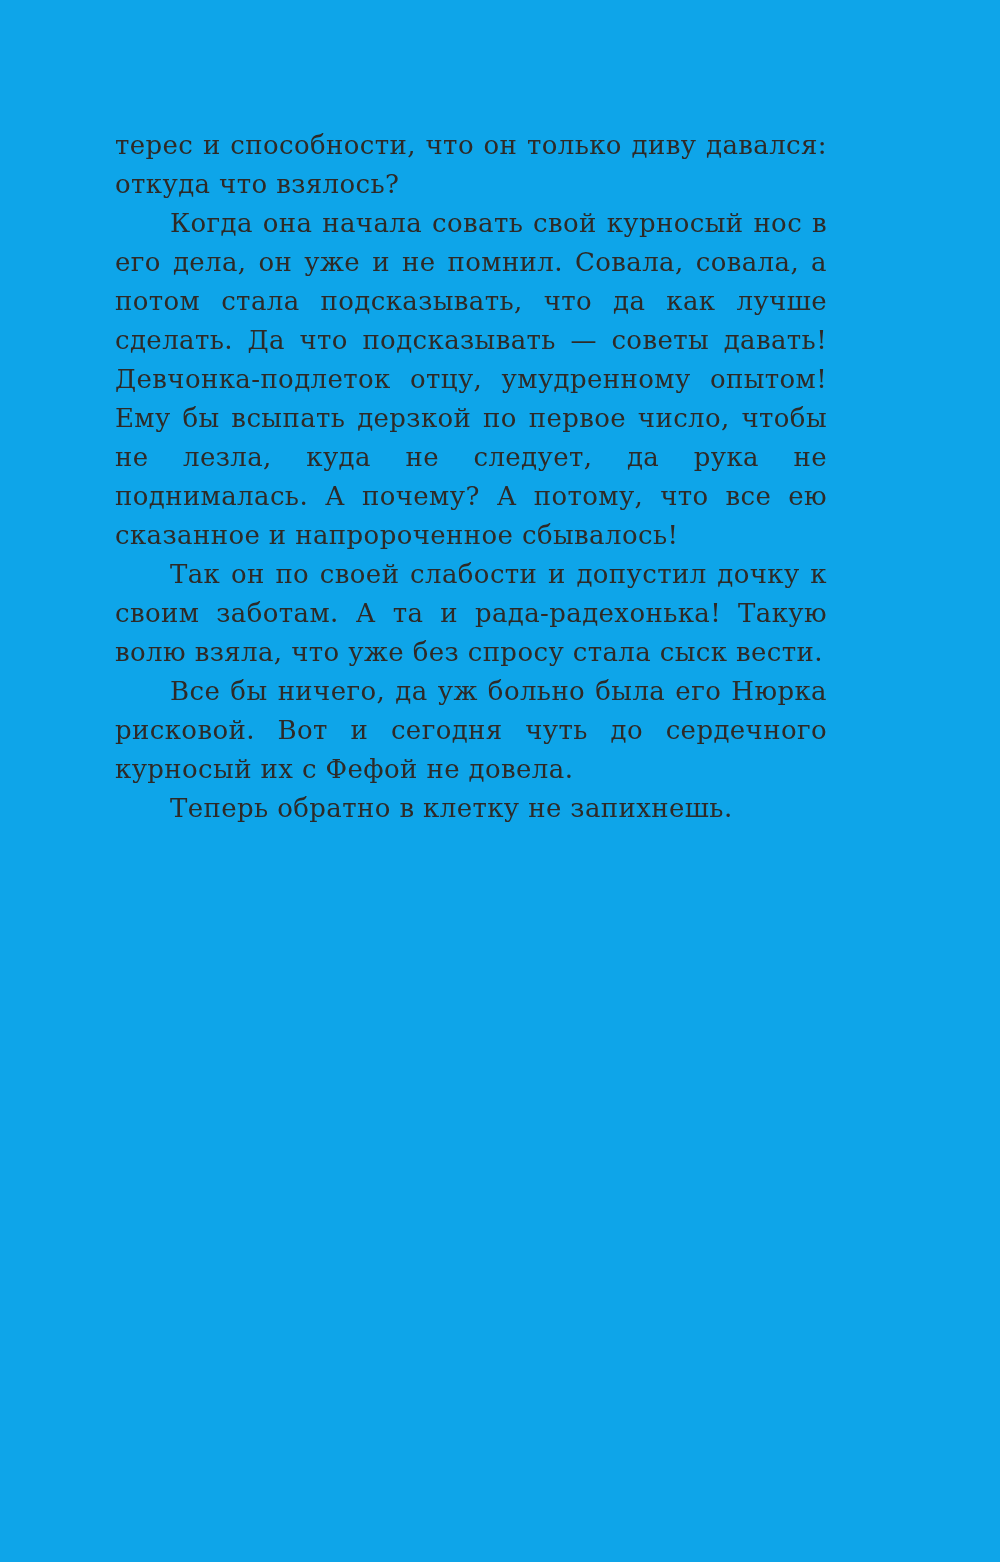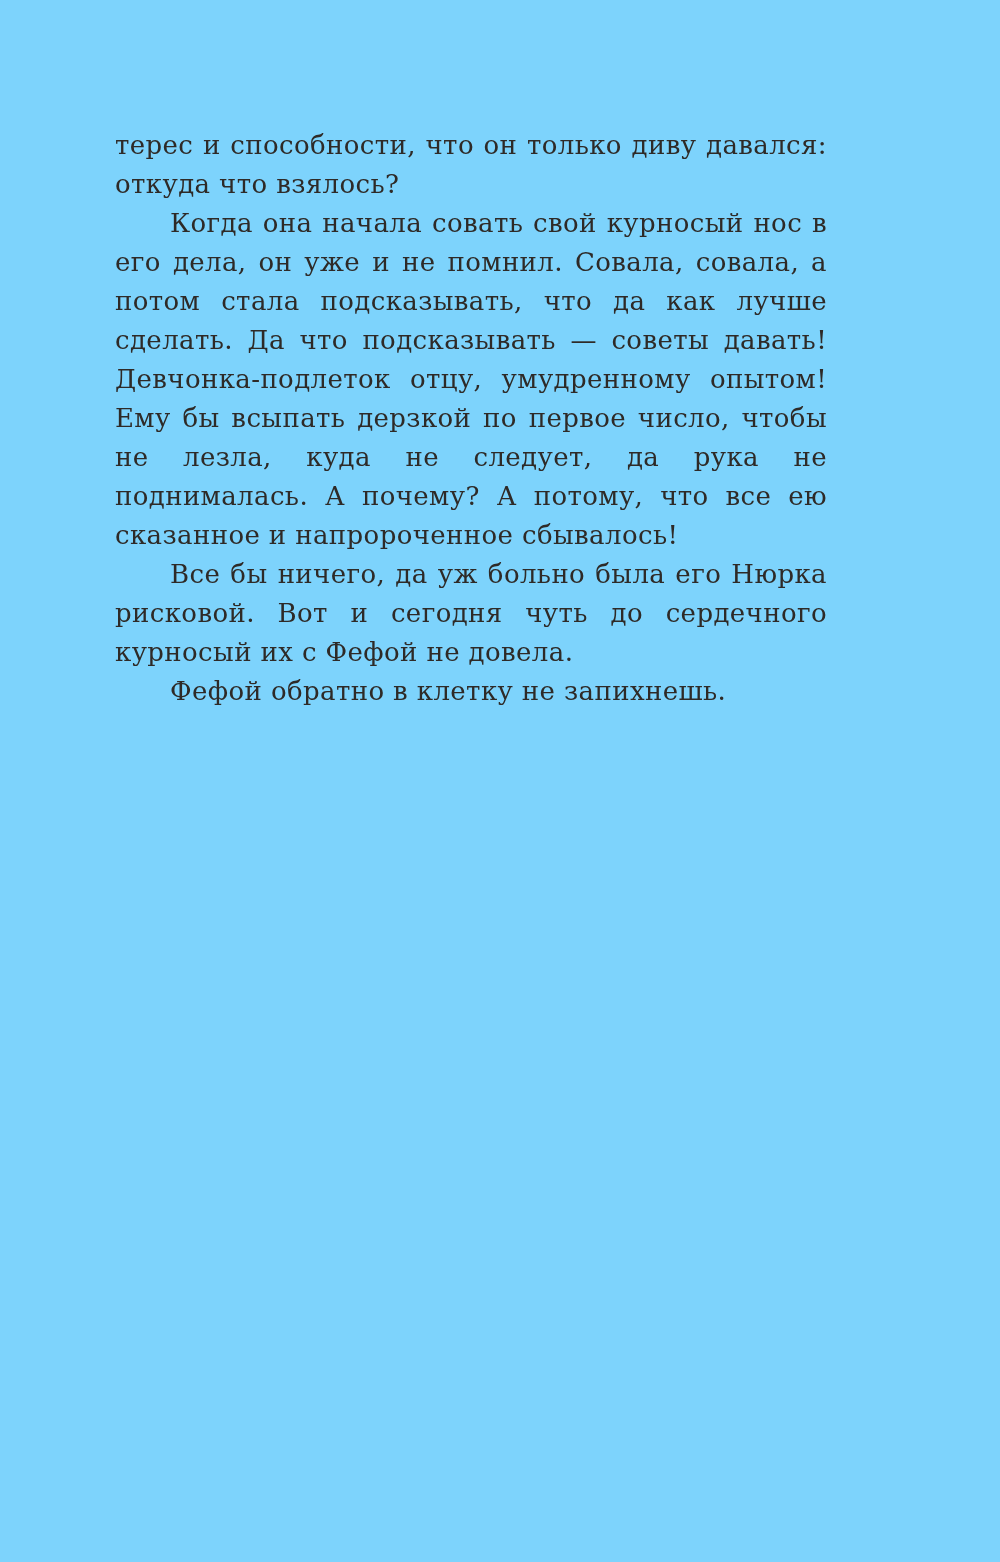--- a/index.html
+++ b/index.html
@@ -4,21 +4,21 @@
 <style>
   html, body {
     margin: 0;
     padding: 0;
     background: #ffffff;
   }
   .book-page {
     position: relative;
     width: 1000px;
     height: 1562px;
-    background: #7dd3fc;
+    background: #0ea5e9;
     overflow: hidden;
     font-family: "DejaVu Serif", "Liberation Serif", serif;
   }
   .text-block {
     position: absolute;
     top: 126px;
     left: 115px;
     width: 712px;
     color: #2e2a27;
     font-size: 26px;
@@ -34,16 +34,17 @@
     text-indent: 0;
   }
 </style>
 </head>
 <body>
 
 <div class="book-page">
   <div class="text-block">
     <p class="para no-indent">терес и способности, что он только диву давался: откуда что взялось?</p>
     <p class="para">Когда она начала совать свой курносый нос в его дела, он уже и не помнил. Совала, совала, а потом стала подсказывать, что да как лучше сделать. Да что подсказывать — советы давать! Девчонка-подлеток отцу, умудренному опытом! Ему бы всыпать дерзкой по первое число, чтобы не лезла, куда не следует, да рука не поднималась. А почему? А потому, что все ею сказанное и напророченное сбывалось!</p>
+    <p class="para">Так он по своей слабости и допустил дочку к своим заботам. А та и рада-радехонька! Такую волю взяла, что уже без спросу стала сыск вести.</p>
     <p class="para">Все бы ничего, да уж больно была его Нюрка рисковой. Вот и сегодня чуть до сердечного курносый их с Фефой не довела.</p>
-    <p class="para">Фефой обратно в клетку не запихнешь.</p>
+    <p class="para">Теперь обратно в клетку не запихнешь.</p>
   </div>
 </div>
 
 </body></html>

